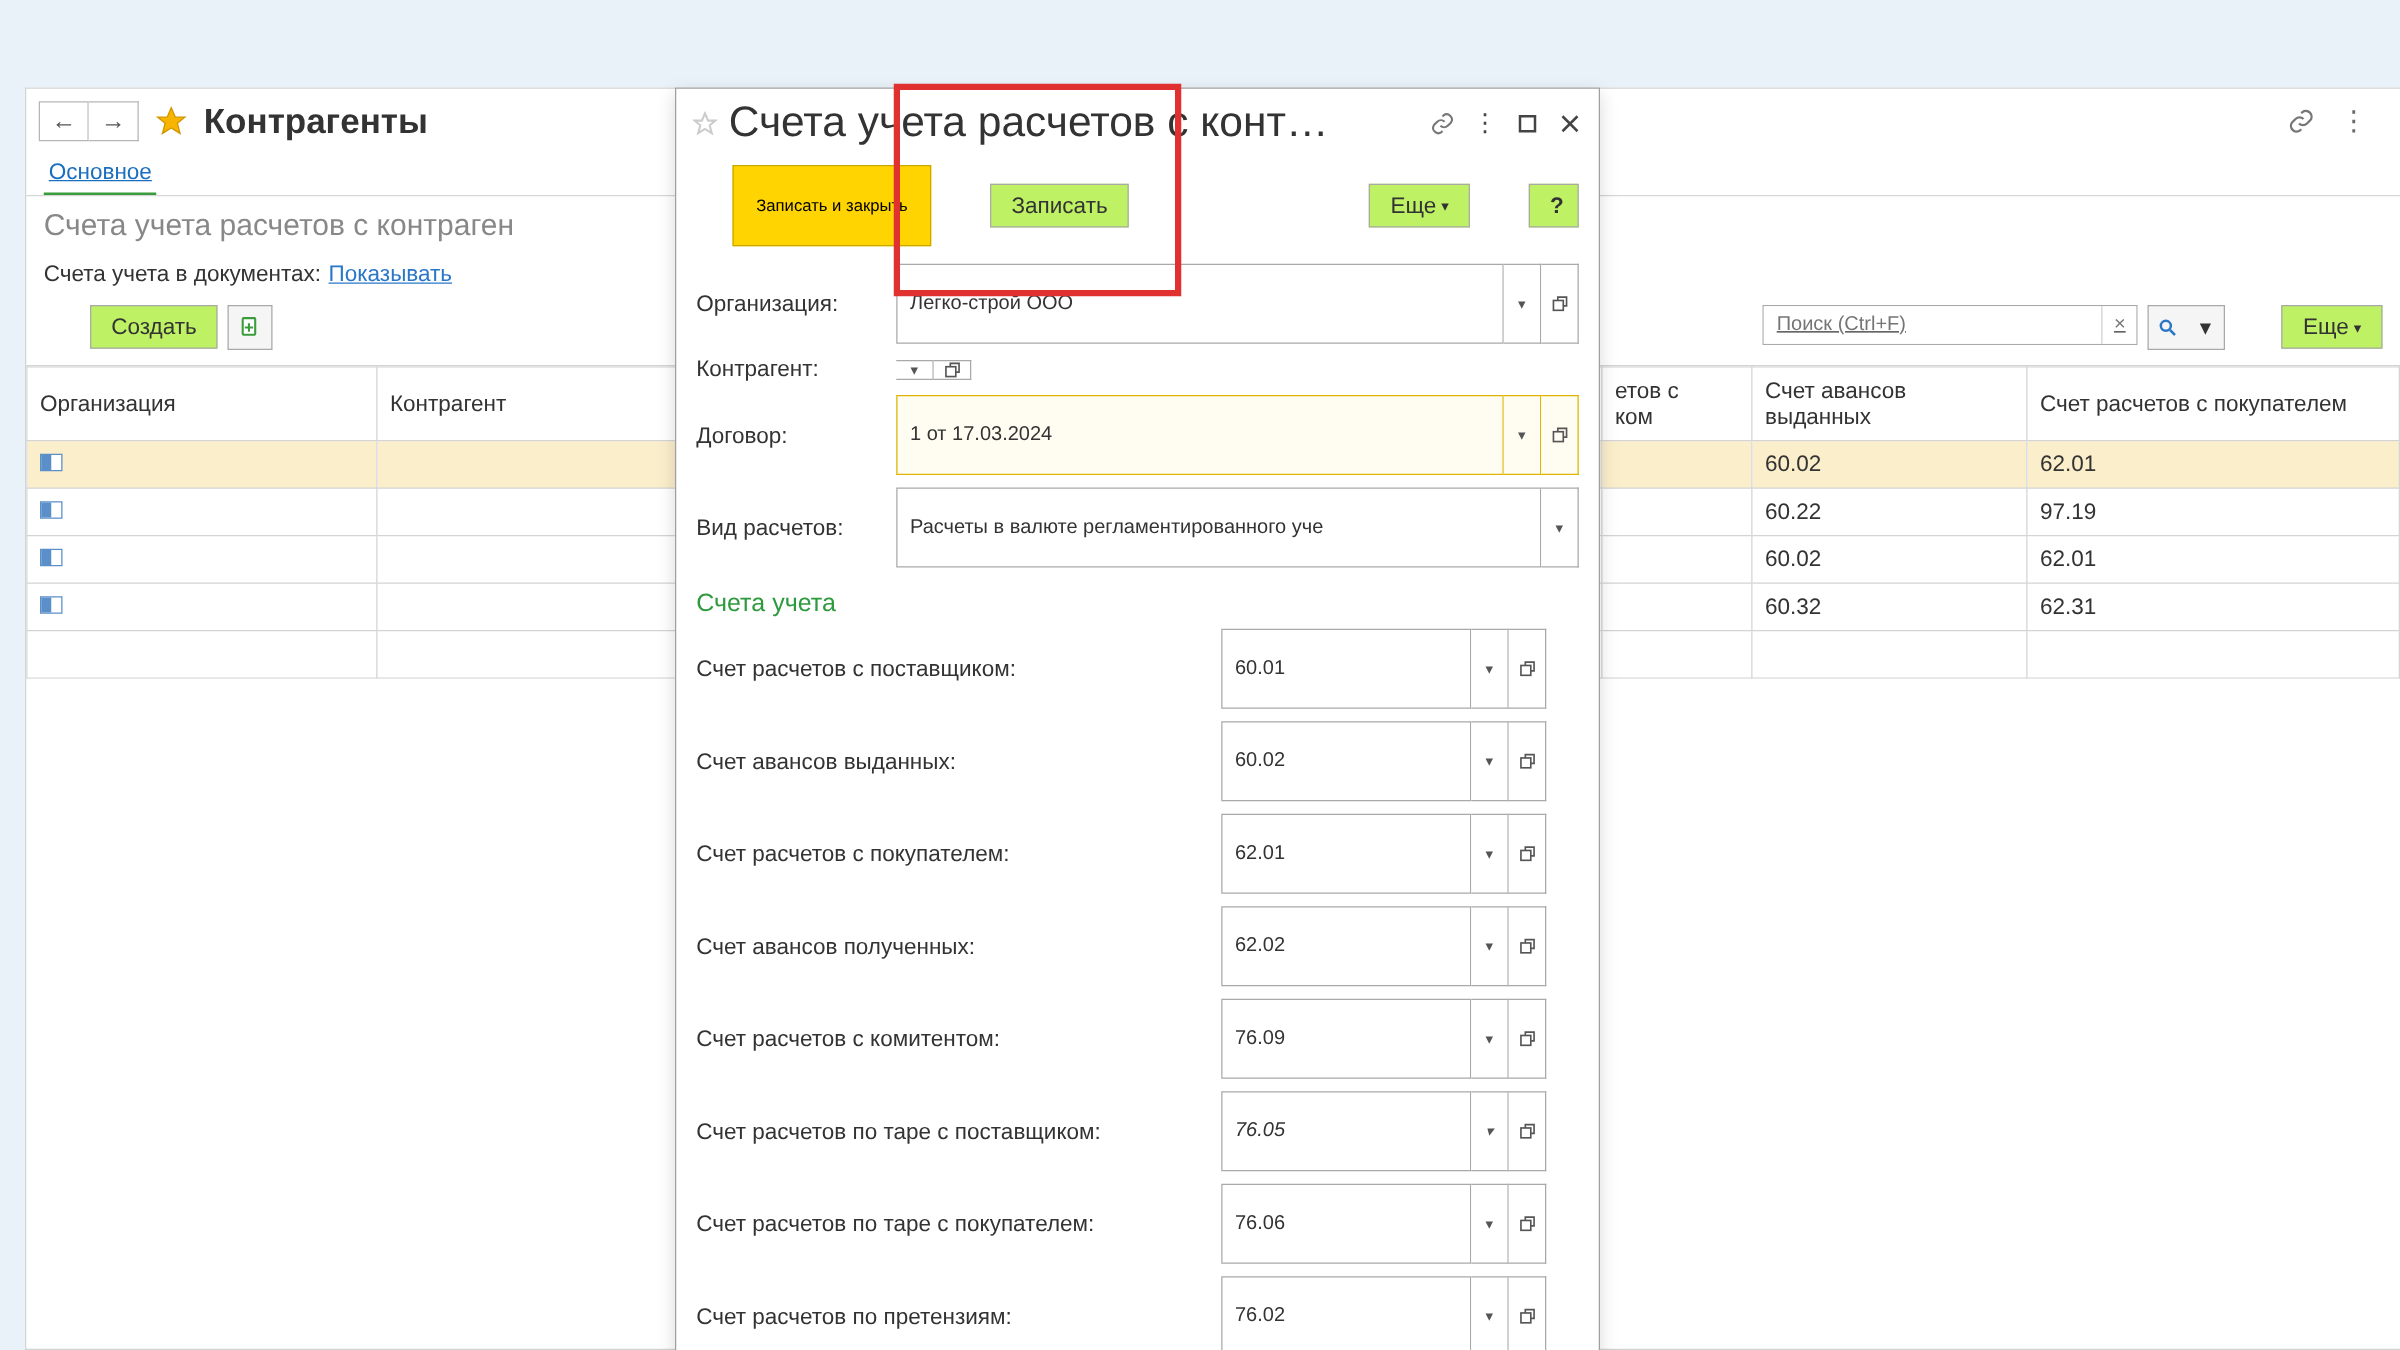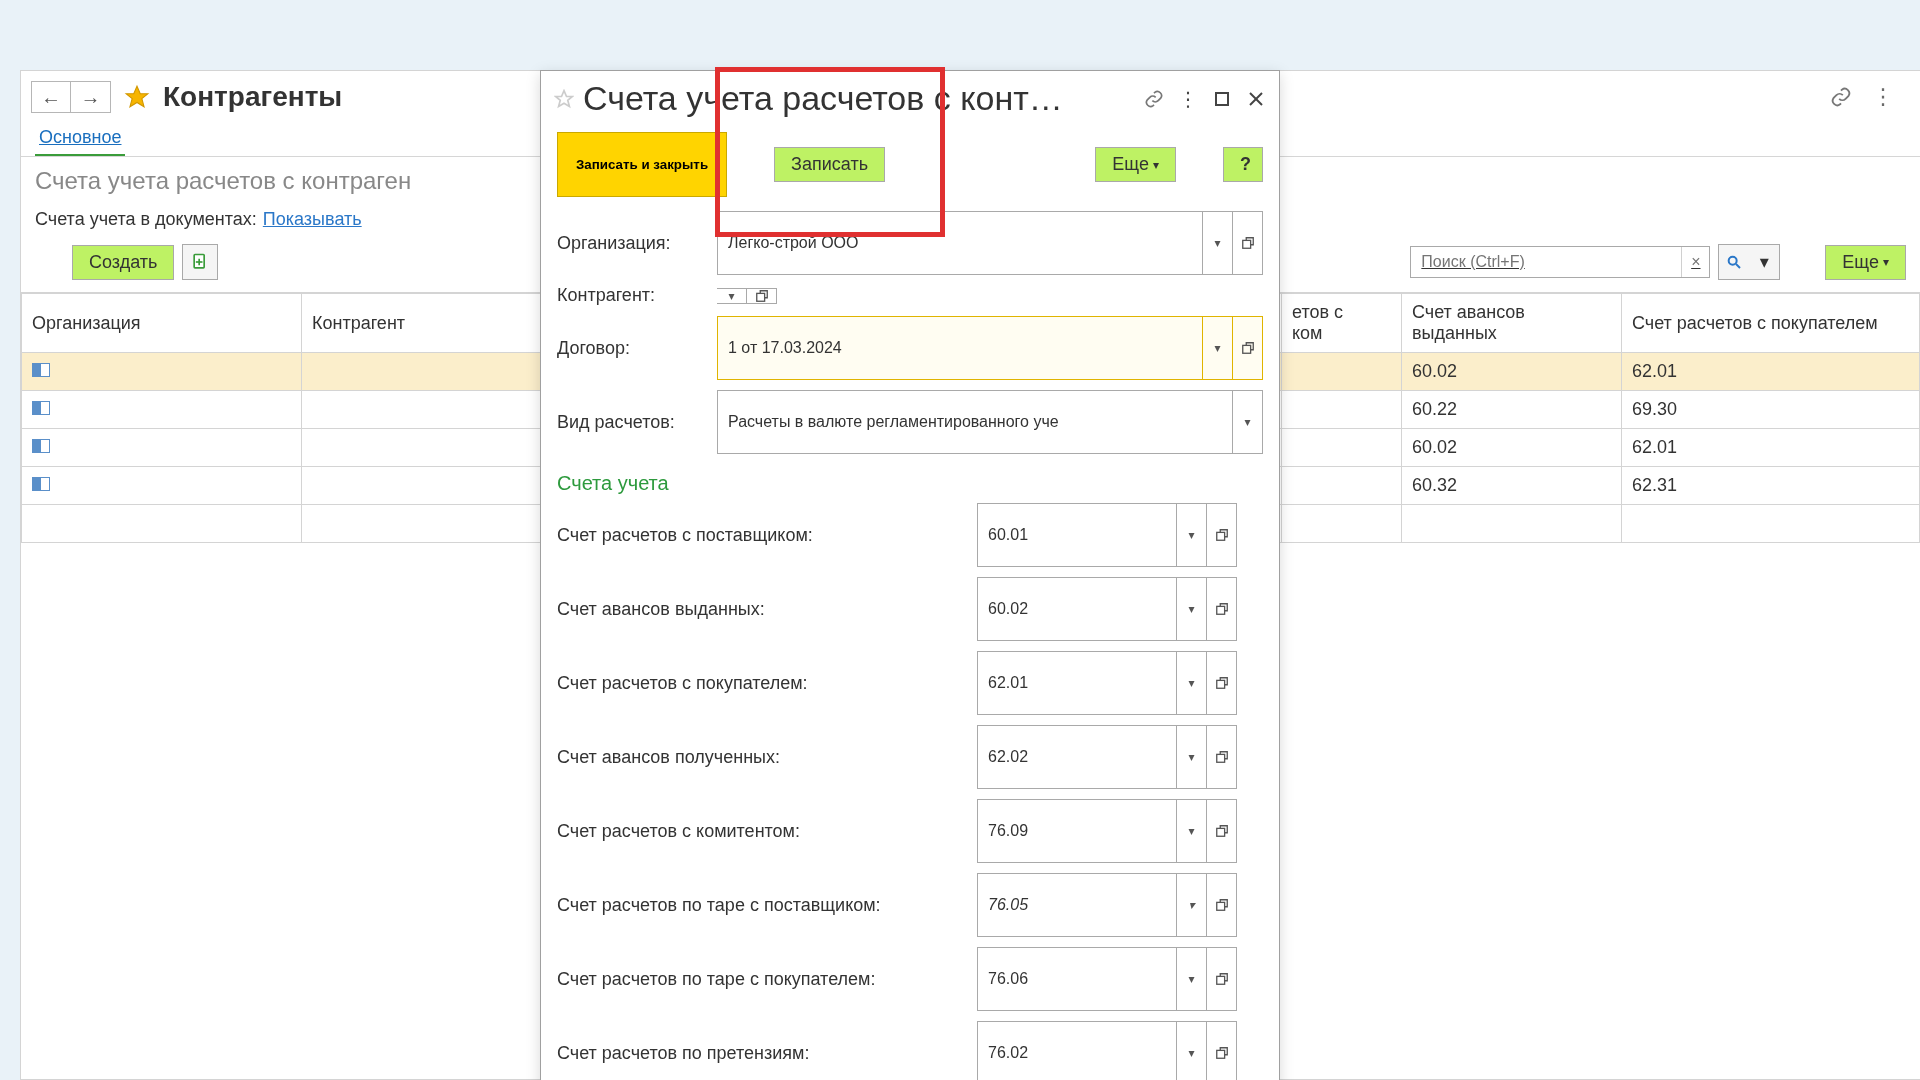--- a/index.html
+++ b/index.html
@@ -91,21 +91,21 @@
     gap: 6px;
     align-items: center;
     padding: 14px 14px;
     font-size: 18px;
     color: #333;
   }
   .doc-line a { color: #2a77c8; text-decoration: underline; }
 
   .toolbar-row {
     display: flex;
-    align-items: center;
+    align-items: flex-start;
     gap: 8px;
     padding: 0 14px 12px 14px;
   }
   .btn {
     border: 1px solid #a9a9a9;
     background: #bef264;
     padding: 6px 16px;
     font-size: 18px;
     color: #333;
     margin-left: 37px;
@@ -219,23 +219,24 @@
   }
   .dialog-toolbar {
     display: flex;
     gap: 10px;
     align-items: center;
     padding: 6px 16px 14px 16px;
   }
   .btn-yellow {
     background: #ffd400;
     border: 1px solid #caa800;
-    font-weight: bold;
+    font-weight: normal;
     padding: 24px 18px;
     color: #000;
+    margin-left: 29px;
   }
   .btn-help { width: 40px; text-align:center; font-weight:bold; }
 
   .form-area { padding: 0 16px; }
   .form-row {
     display: flex;
     align-items: center;
     margin-bottom: 10px;
     position: relative;
   }
@@ -379,21 +380,21 @@
           <td></td>
             <td>60.02</td>
             <td>62.01</td>
         </tr>
         <tr>
           <td><span class="row-flag"></span></td>
             <td></td>
             <td></td>
           <td></td>
             <td>60.22</td>
-            <td>69.30</td>
+            <td>97.19</td>
         </tr>
         <tr>
           <td><span class="row-flag"></span></td>
             <td></td>
             <td></td>
           <td></td>
             <td>60.02</td>
             <td>62.01</td>
         </tr>
         <tr>

